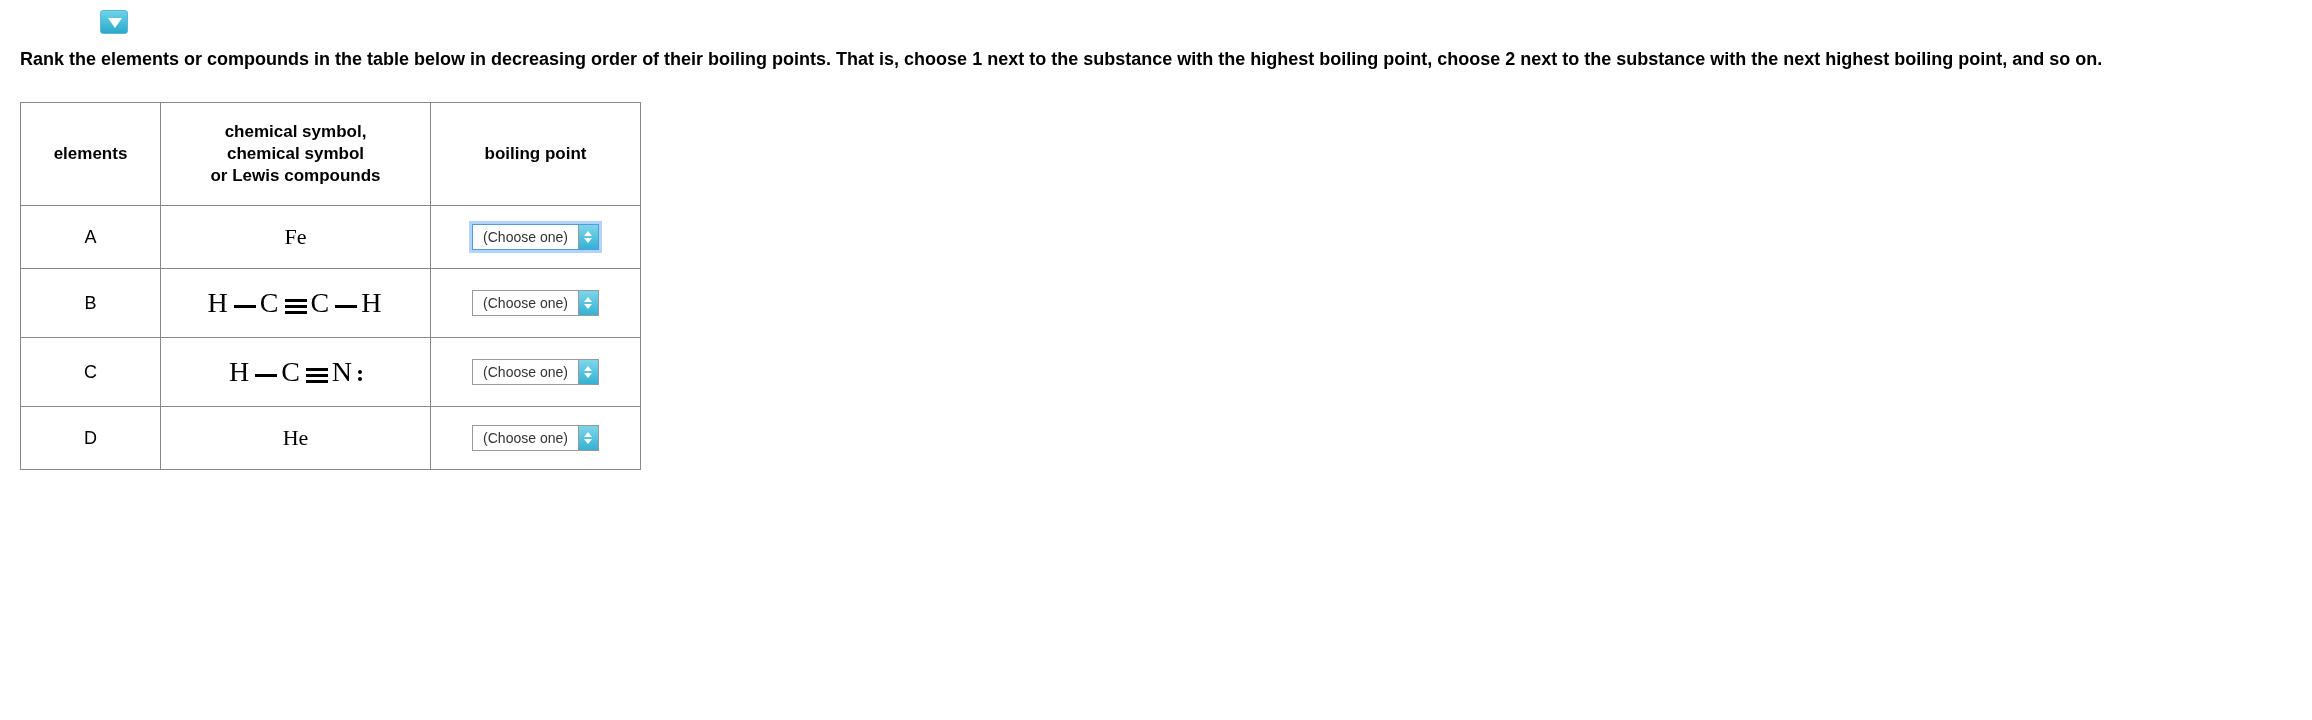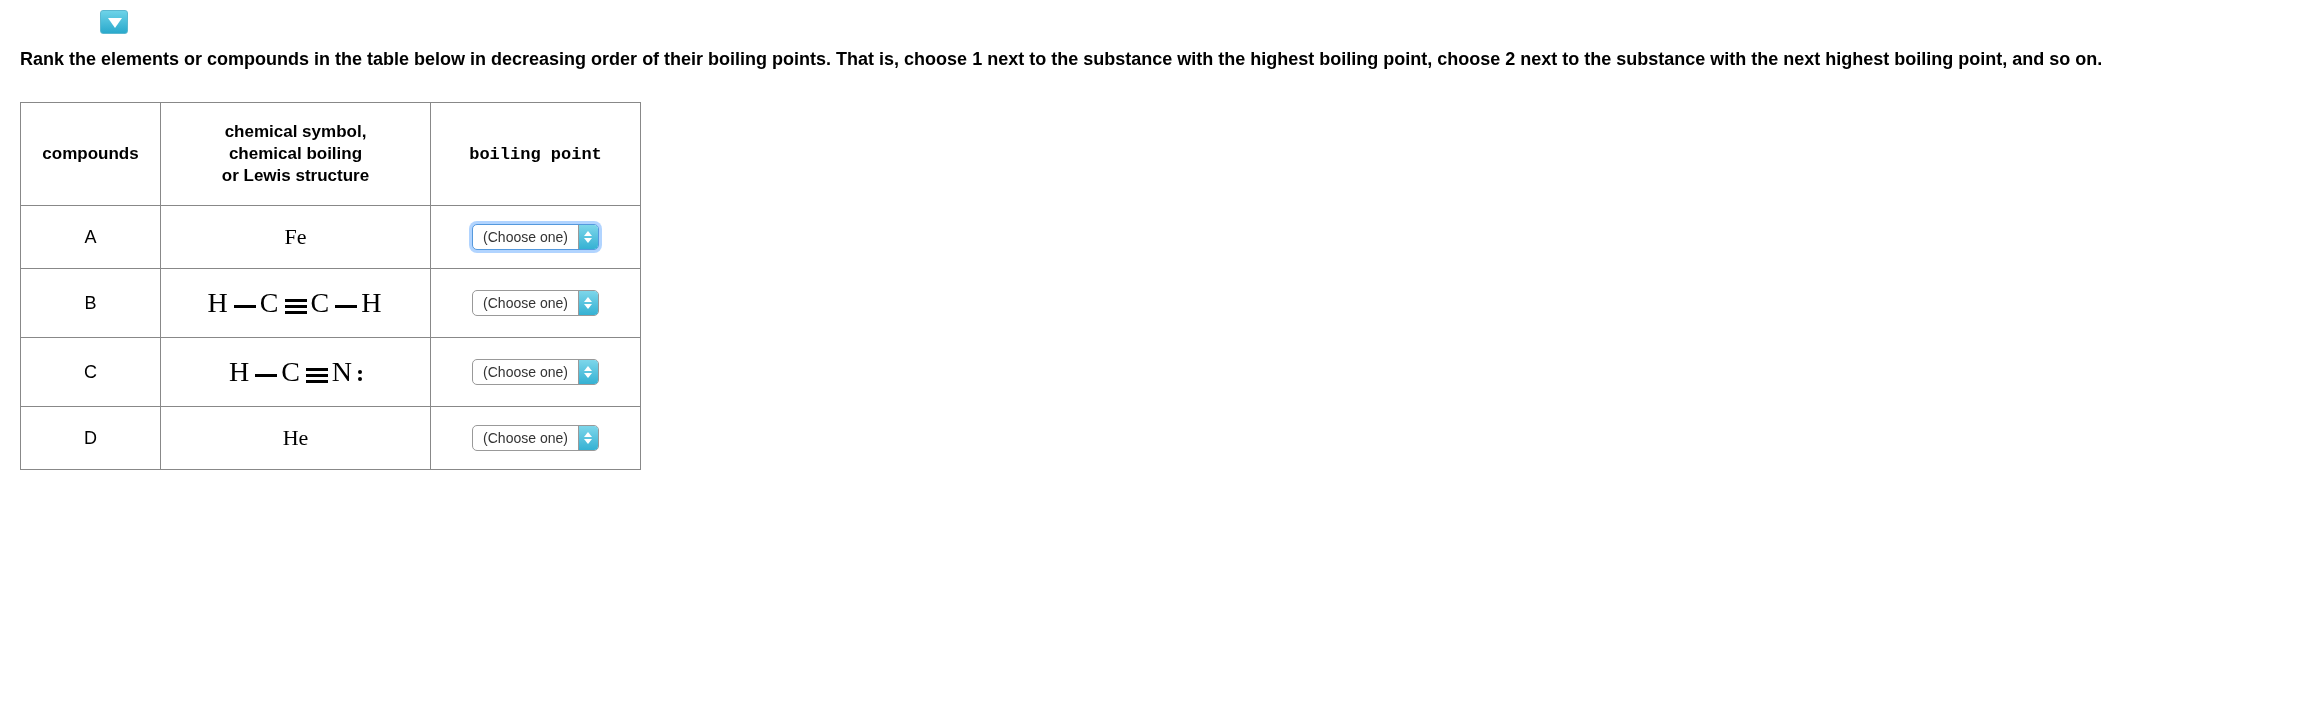--- a/index.html
+++ b/index.html
@@ -60,21 +60,20 @@
     }
     .col-substance {
       width: 140px;
     }
     .col-formula {
       width: 270px;
       line-height: 1.3;
     }
     .col-bp {
       width: 210px;
-      font-family: Liberation Mono, monospace;
     }
     .formula-cell {
       font-family: 'Times New Roman', serif;
       font-size: 22px;
     }
     .lewis {
       font-family: 'Times New Roman', serif;
       font-size: 28px;
       letter-spacing: 2px;
       white-space: nowrap;
@@ -125,21 +124,21 @@
       width: 4px;
       height: 4px;
       background: #000;
       border-radius: 50%;
       margin: 3px 0;
     }
     .select-wrapper {
       display: inline-flex;
       align-items: stretch;
       border: 1px solid #999;
-      border-radius: 5px;
+      border-radius: 0;
       overflow: hidden;
       font-size: 14px;
       background: #fff;
       height: 26px;
     }
     .select-wrapper.focused {
       box-shadow: 0 0 0 3px rgba(100, 170, 255, 0.5);
       border-color: #5599dd;
     }
     .select-label {
@@ -178,25 +177,25 @@
 
 
 
 <div class="accordion-icon"></div>
 
 <p class="question-text">Rank the elements or compounds in the table below in decreasing order of their boiling points. That is, choose 1 next to the substance with the highest boiling point, choose 2 next to the substance with the next highest boiling point, and so on.</p>
 
 <table class="rank-table">
   <thead>
     <tr>
-      <th class="col-substance">compounds</th>
+      <th class="col-substance">elements</th>
       <th class="col-formula">
         <span>chemical symbol,</span><br>
-        <span>chemical boiling</span><br>
-        <span>or Lewis structure</span>
+        <span>chemical symbol</span><br>
+        <span>or Lewis compounds</span>
       </th>
       <th class="col-bp">boiling point</th>
     </tr>
   </thead>
   <tbody>
     <tr>
       <td>A</td>
       <td class="formula-cell">Fe</td>
       <td>
         <div class="select-wrapper focused">

